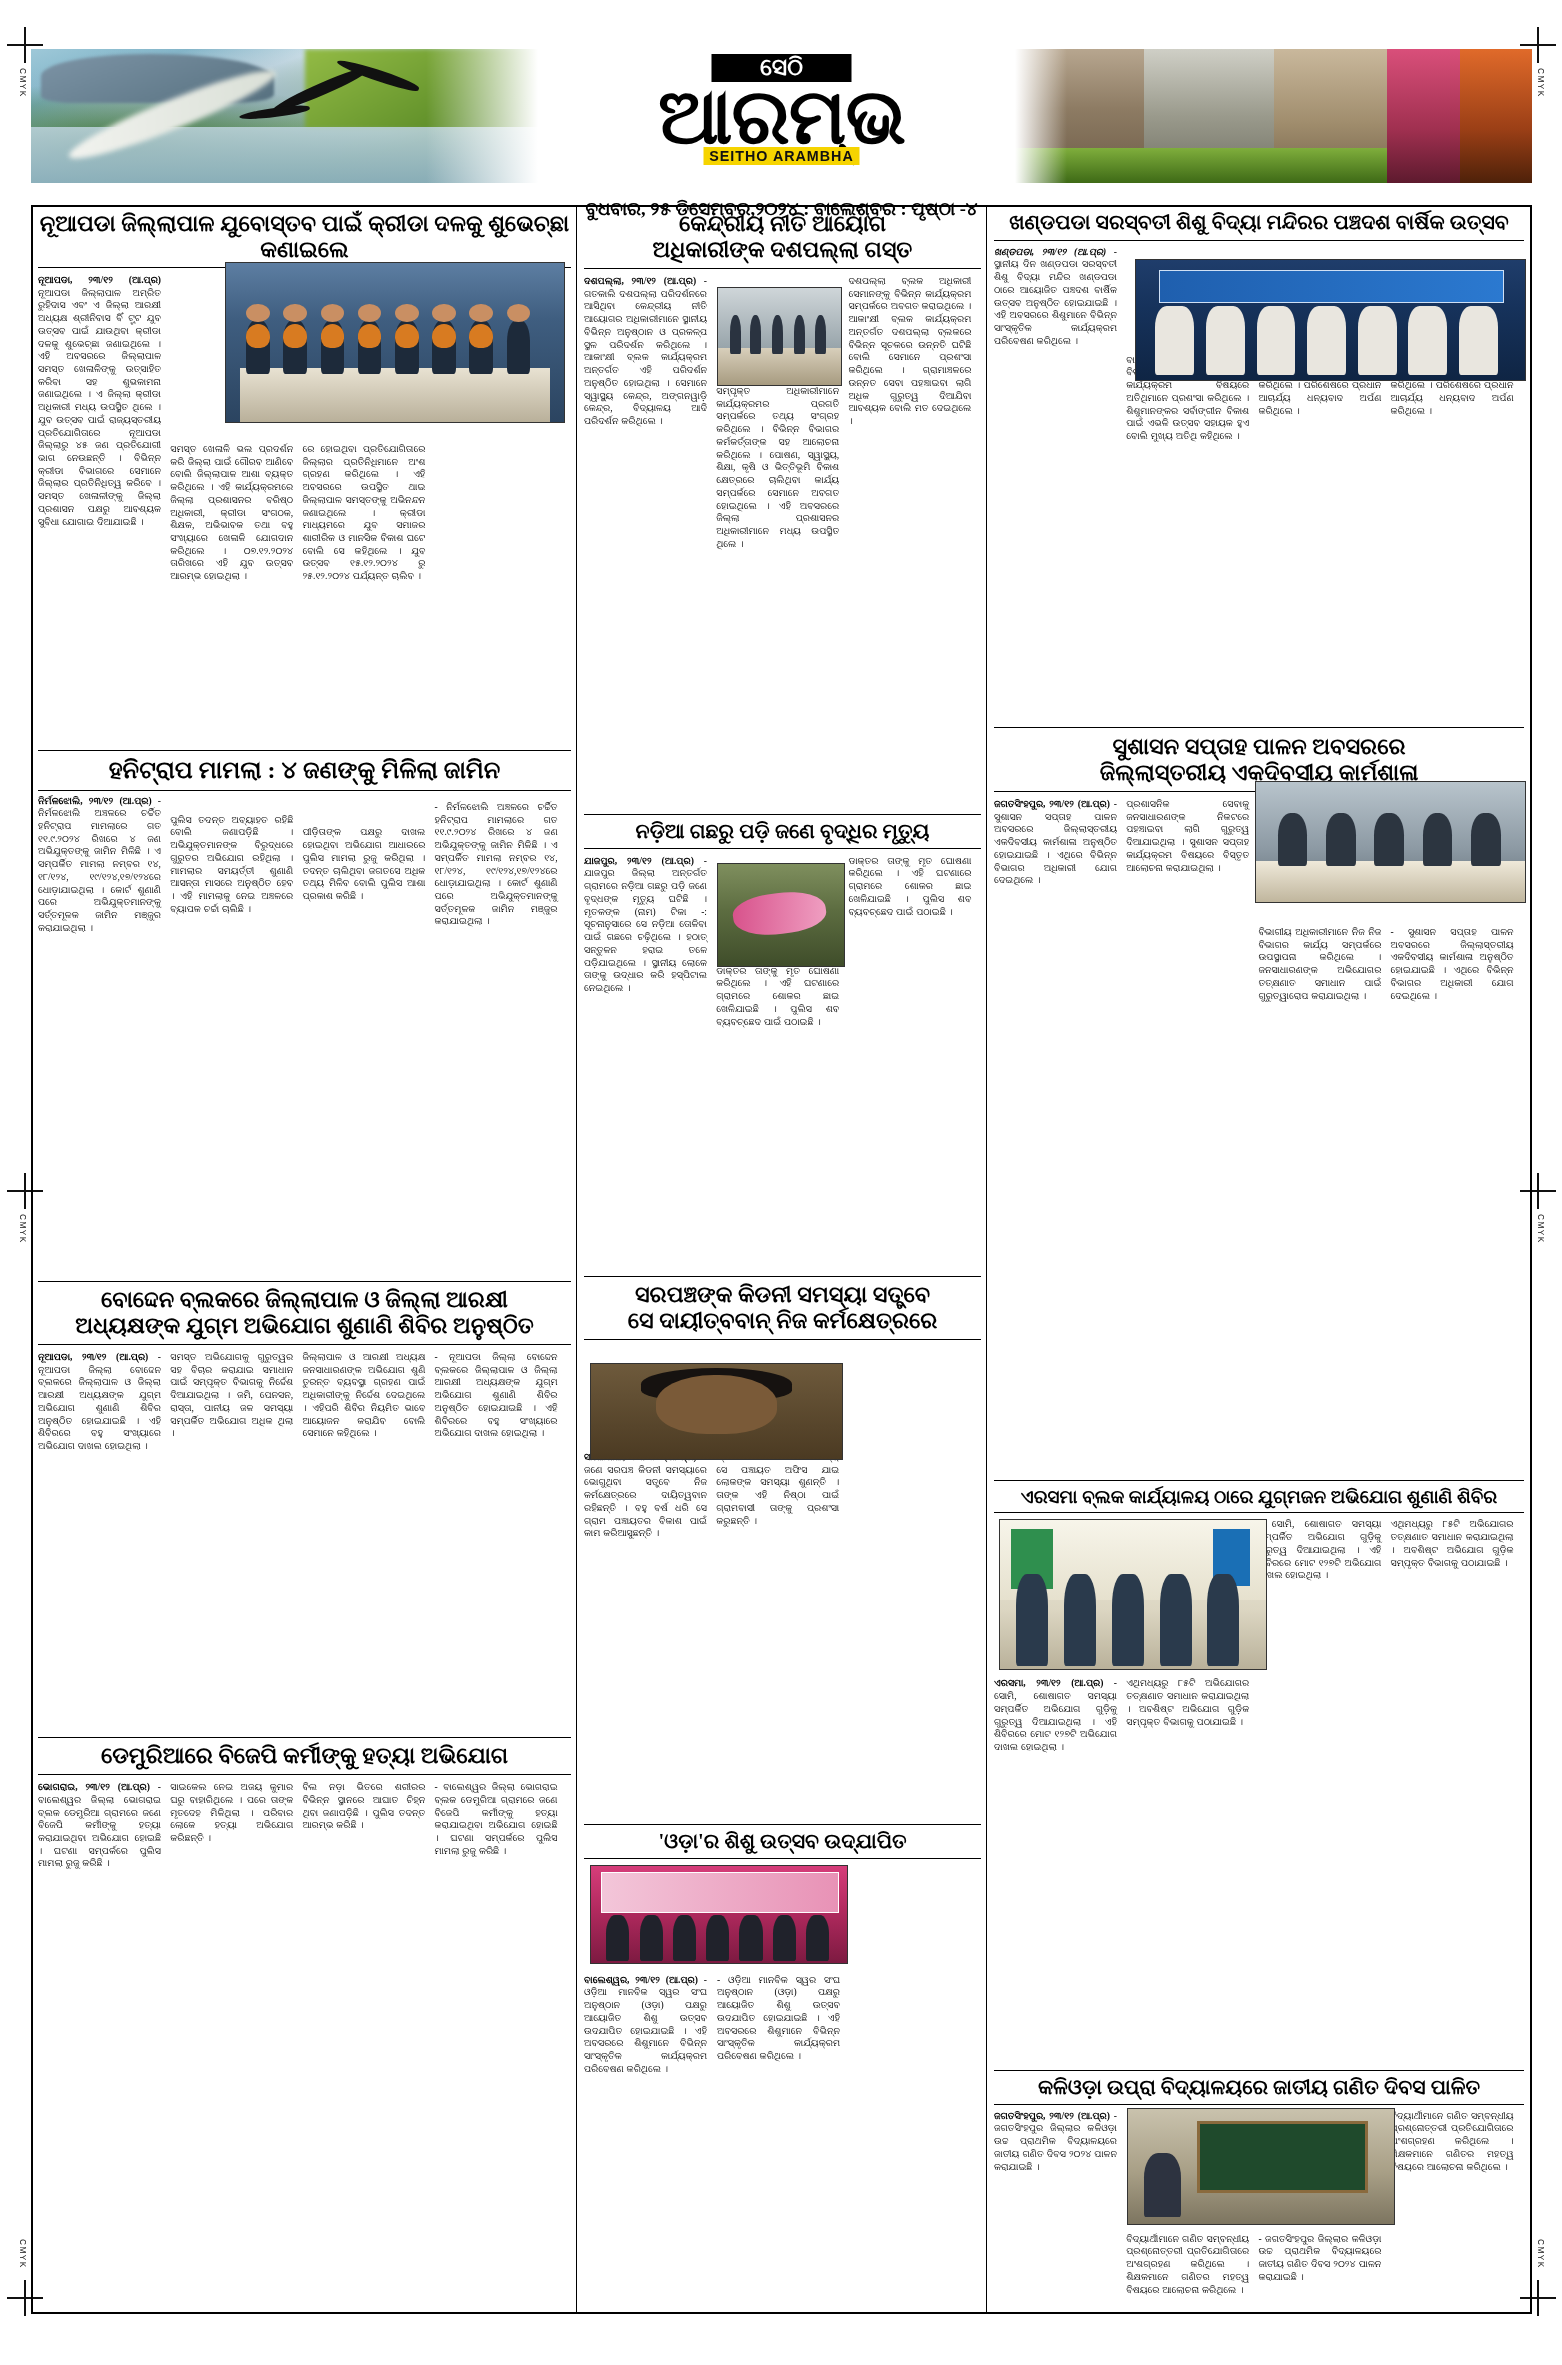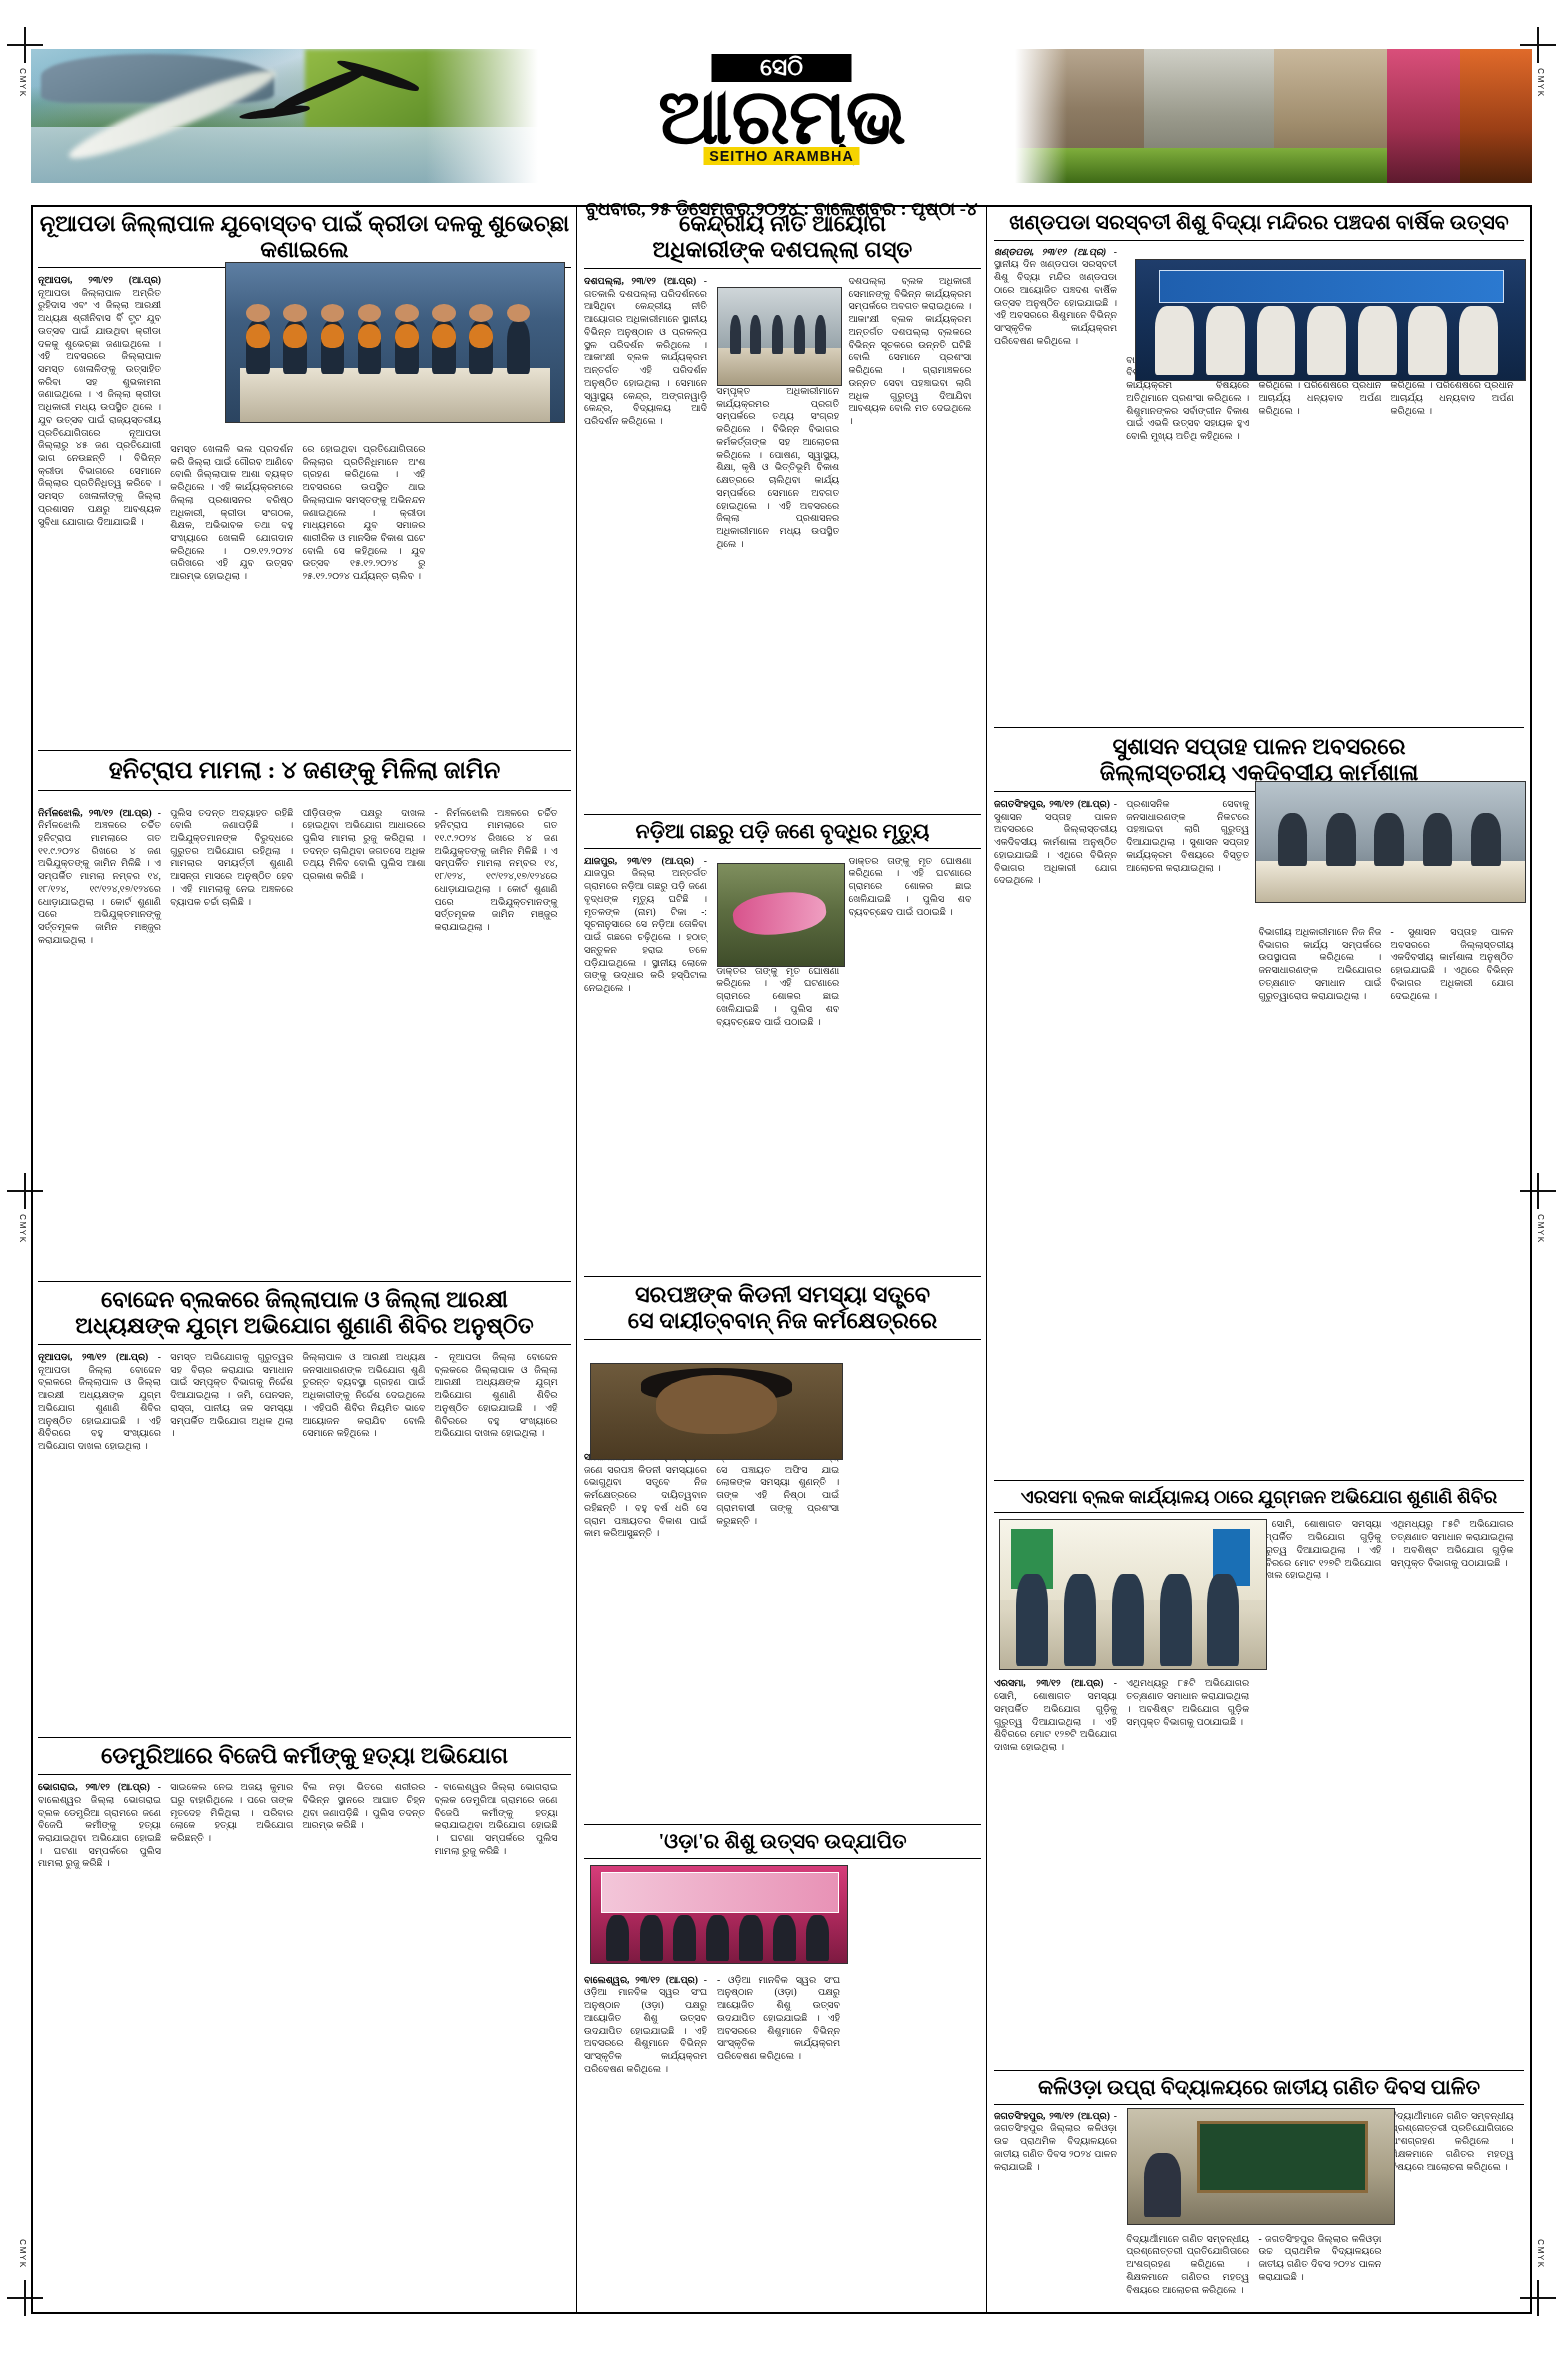--- a/index.html
+++ b/index.html
@@ -279,21 +279,21 @@
       <div class="p" style="left:44%;"></div>
     <div class="p" style="left:57%;"></div>
       <div class="p" style="left:70%;"></div>
     <div class="p" style="left:83%;"></div>
   </div>
 
   <div class="rule" style="left:38px;top:750px;width:533px;height:1px;"></div>
   <div class="col" style="left:38px;top:757px;width:533px;">
     <div class="hl hl-xl">ହନିଟ୍ରାପ ମାମଲା : ୪ ଜଣଙ୍କୁ ମିଳିଲା ଜାମିନ</div>
     <div class="rule" style="position:relative;left:0;top:5.1px;width:533px;height:1px;"></div>
-    <div style="display:flex;gap:9.2px;margin-top:21px;">
+    <div style="display:flex;gap:9.2px;margin-top:9px;align-items:center;">
       <div style="width:123px;">
         <div class="body">
           <span style="font-weight:bold;">ନିର୍ମଳଝୋଲି, ୨୩/୧୨ (ଆ.ପ୍ର)</span>
           <span>- ନିର୍ମଳଝୋଲି ଅଞ୍ଚଳରେ ଚର୍ଚ୍ଚିତ ହନିଟ୍ରାପ ମାମଲାରେ ଗତ ୧୧.୯.୨୦୨୪ ରିଖରେ ୪ ଜଣ ଅଭିଯୁକ୍ତଙ୍କୁ ଜାମିନ ମିଳିଛି । ଏ ସମ୍ପର୍କିତ ମାମଲା ନମ୍ବର ୧୪, ୧୮/୧୨୪, ୧୯/୧୨୪,୧୭/୧୨୪ରେ ଧୋଡ଼ାଯାଇଥିଲା । କୋର୍ଟ ଶୁଣାଣି ପରେ ଅଭିଯୁକ୍ତମାନଙ୍କୁ ସର୍ତ୍ତମୂଳକ ଜାମିନ ମଞ୍ଜୁର କରାଯାଇଥିଲା ।</span>
         </div>
       </div>
       <div style="width:123px;">
           <div class="body">ପୁଲିସ ତଦନ୍ତ ଅବ୍ୟାହତ ରହିଛି ବୋଲି ଜଣାପଡ଼ିଛି । ଅଭିଯୁକ୍ତମାନଙ୍କ ବିରୁଦ୍ଧରେ ଗୁରୁତର ଅଭିଯୋଗ ରହିଥିଲା । ମାମଲାର ସମୟର୍ତ୍ତୀ ଶୁଣାଣି ଆସନ୍ତା ମାସରେ ଅନୁଷ୍ଠିତ ହେବ । ଏହି ମାମଲାକୁ ନେଇ ଅଞ୍ଚଳରେ ବ୍ୟାପକ ଚର୍ଚ୍ଚା ଚାଲିଛି ।</div>
         </div>
       <div style="width:123px;">

